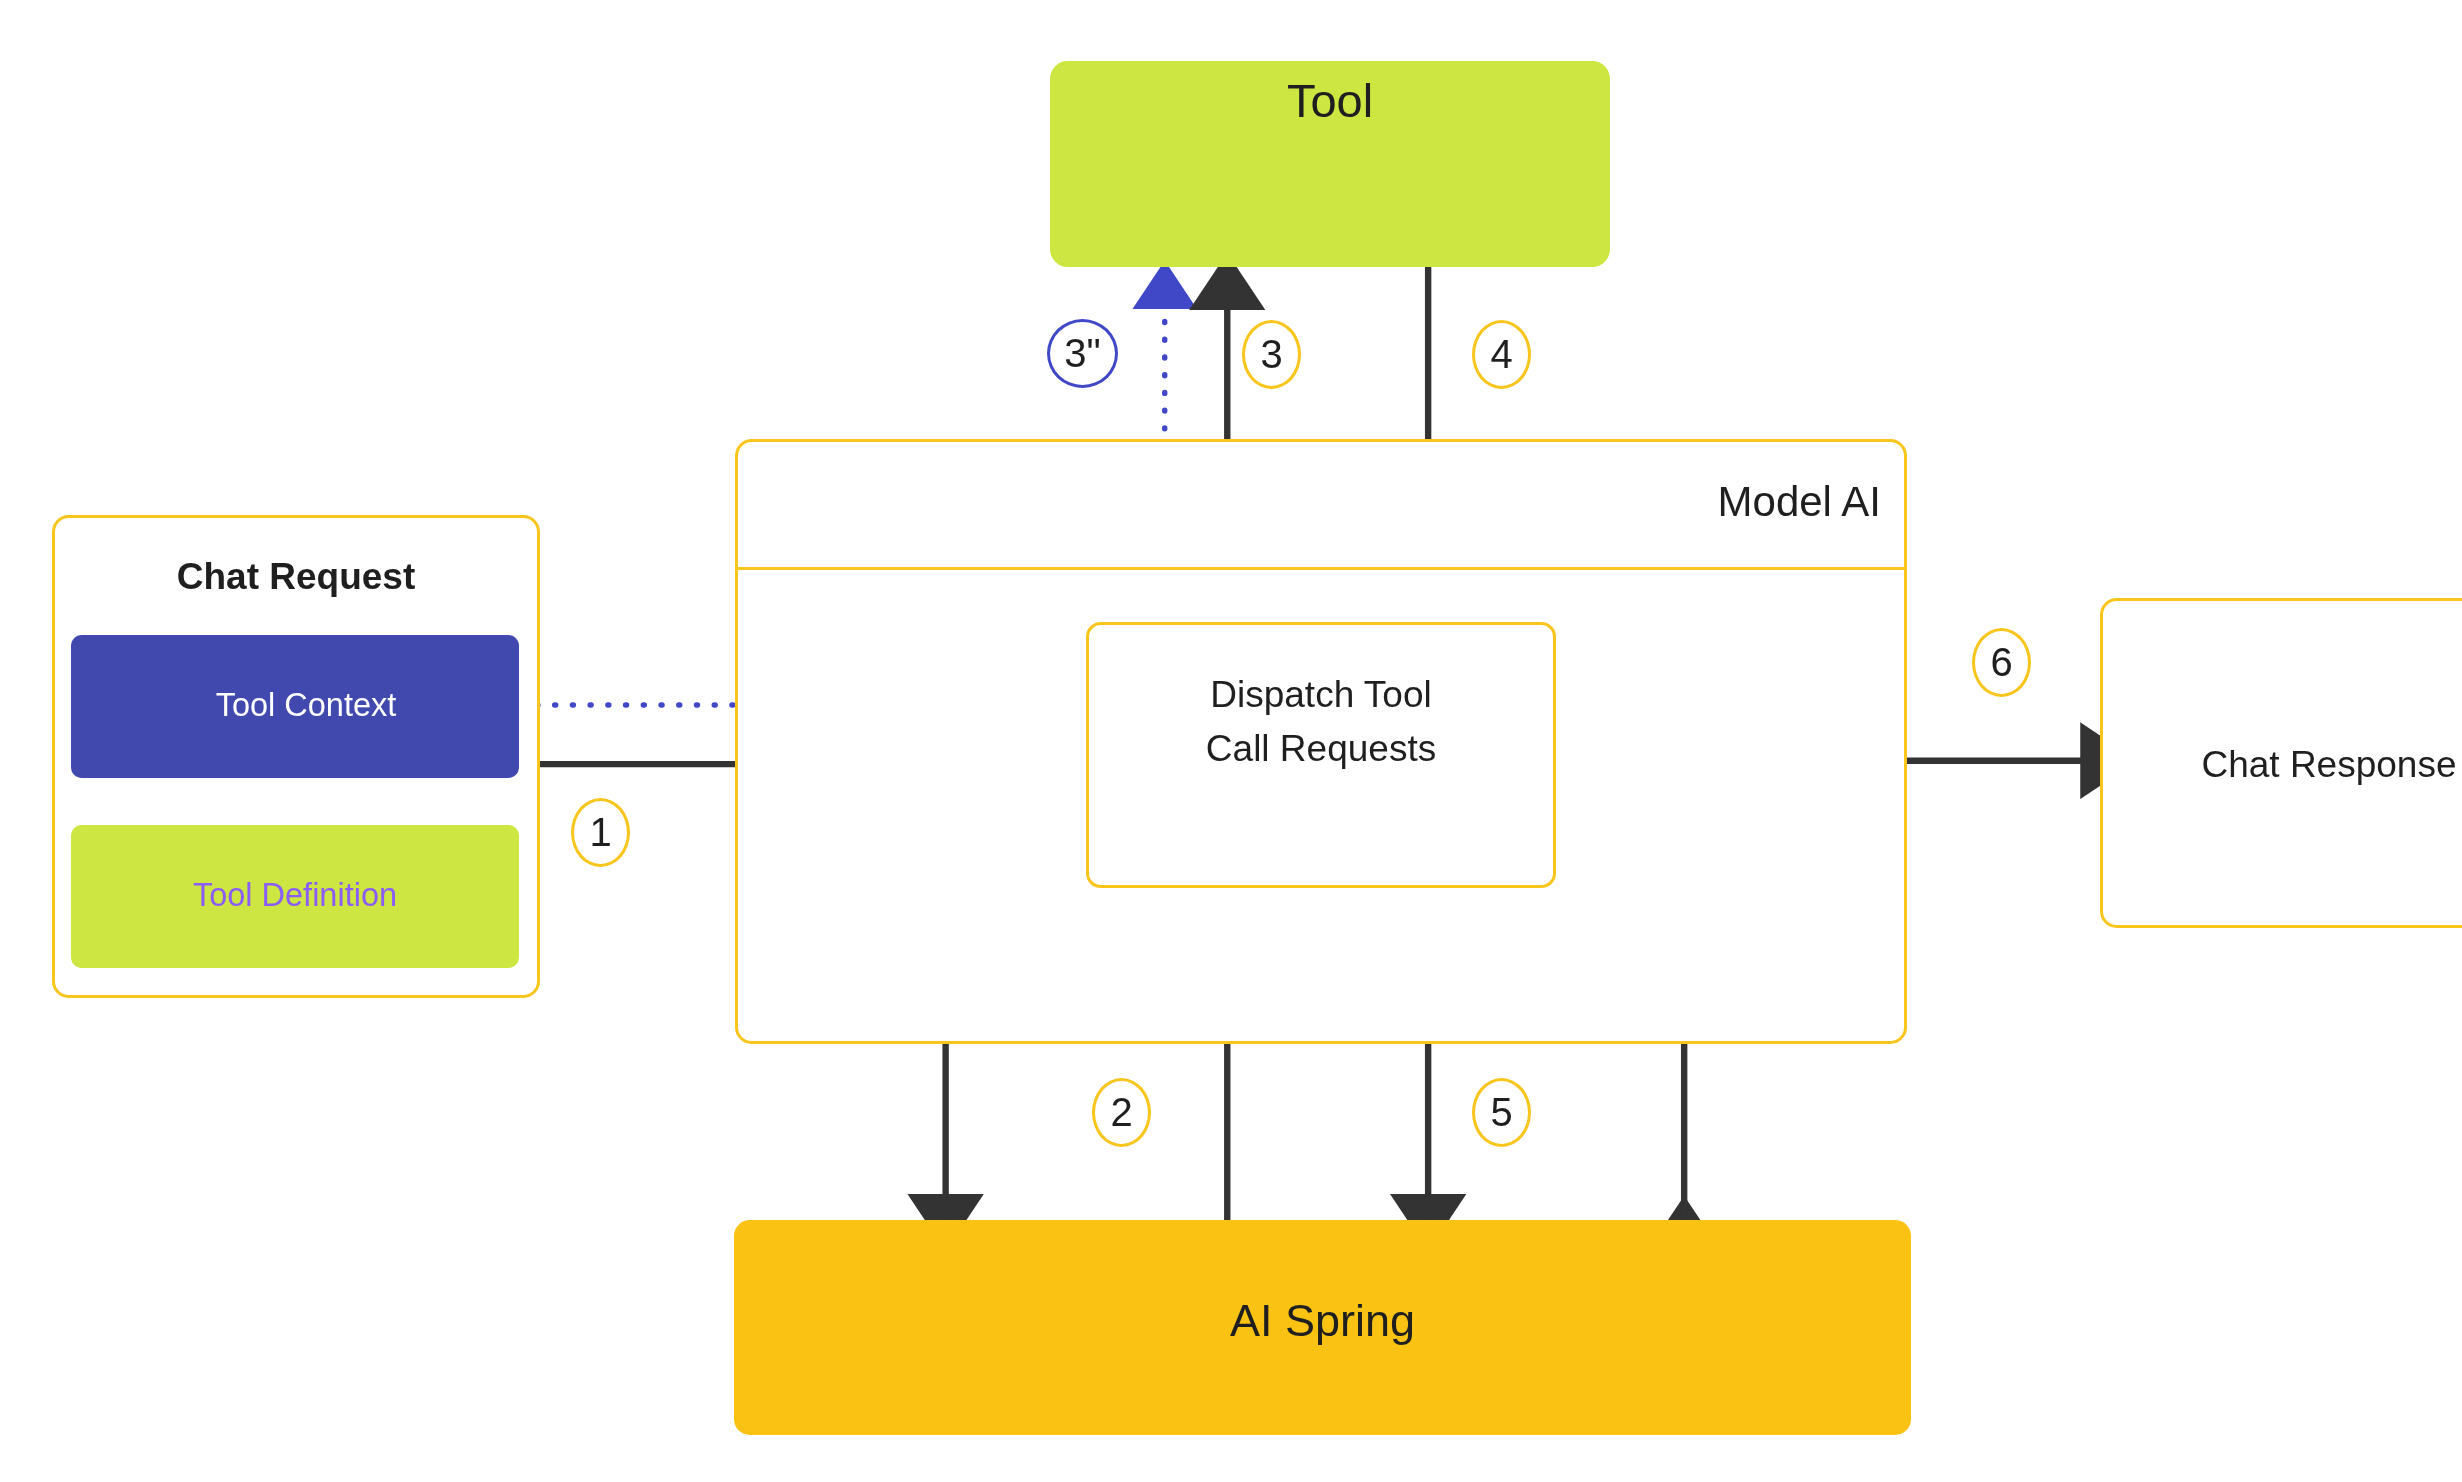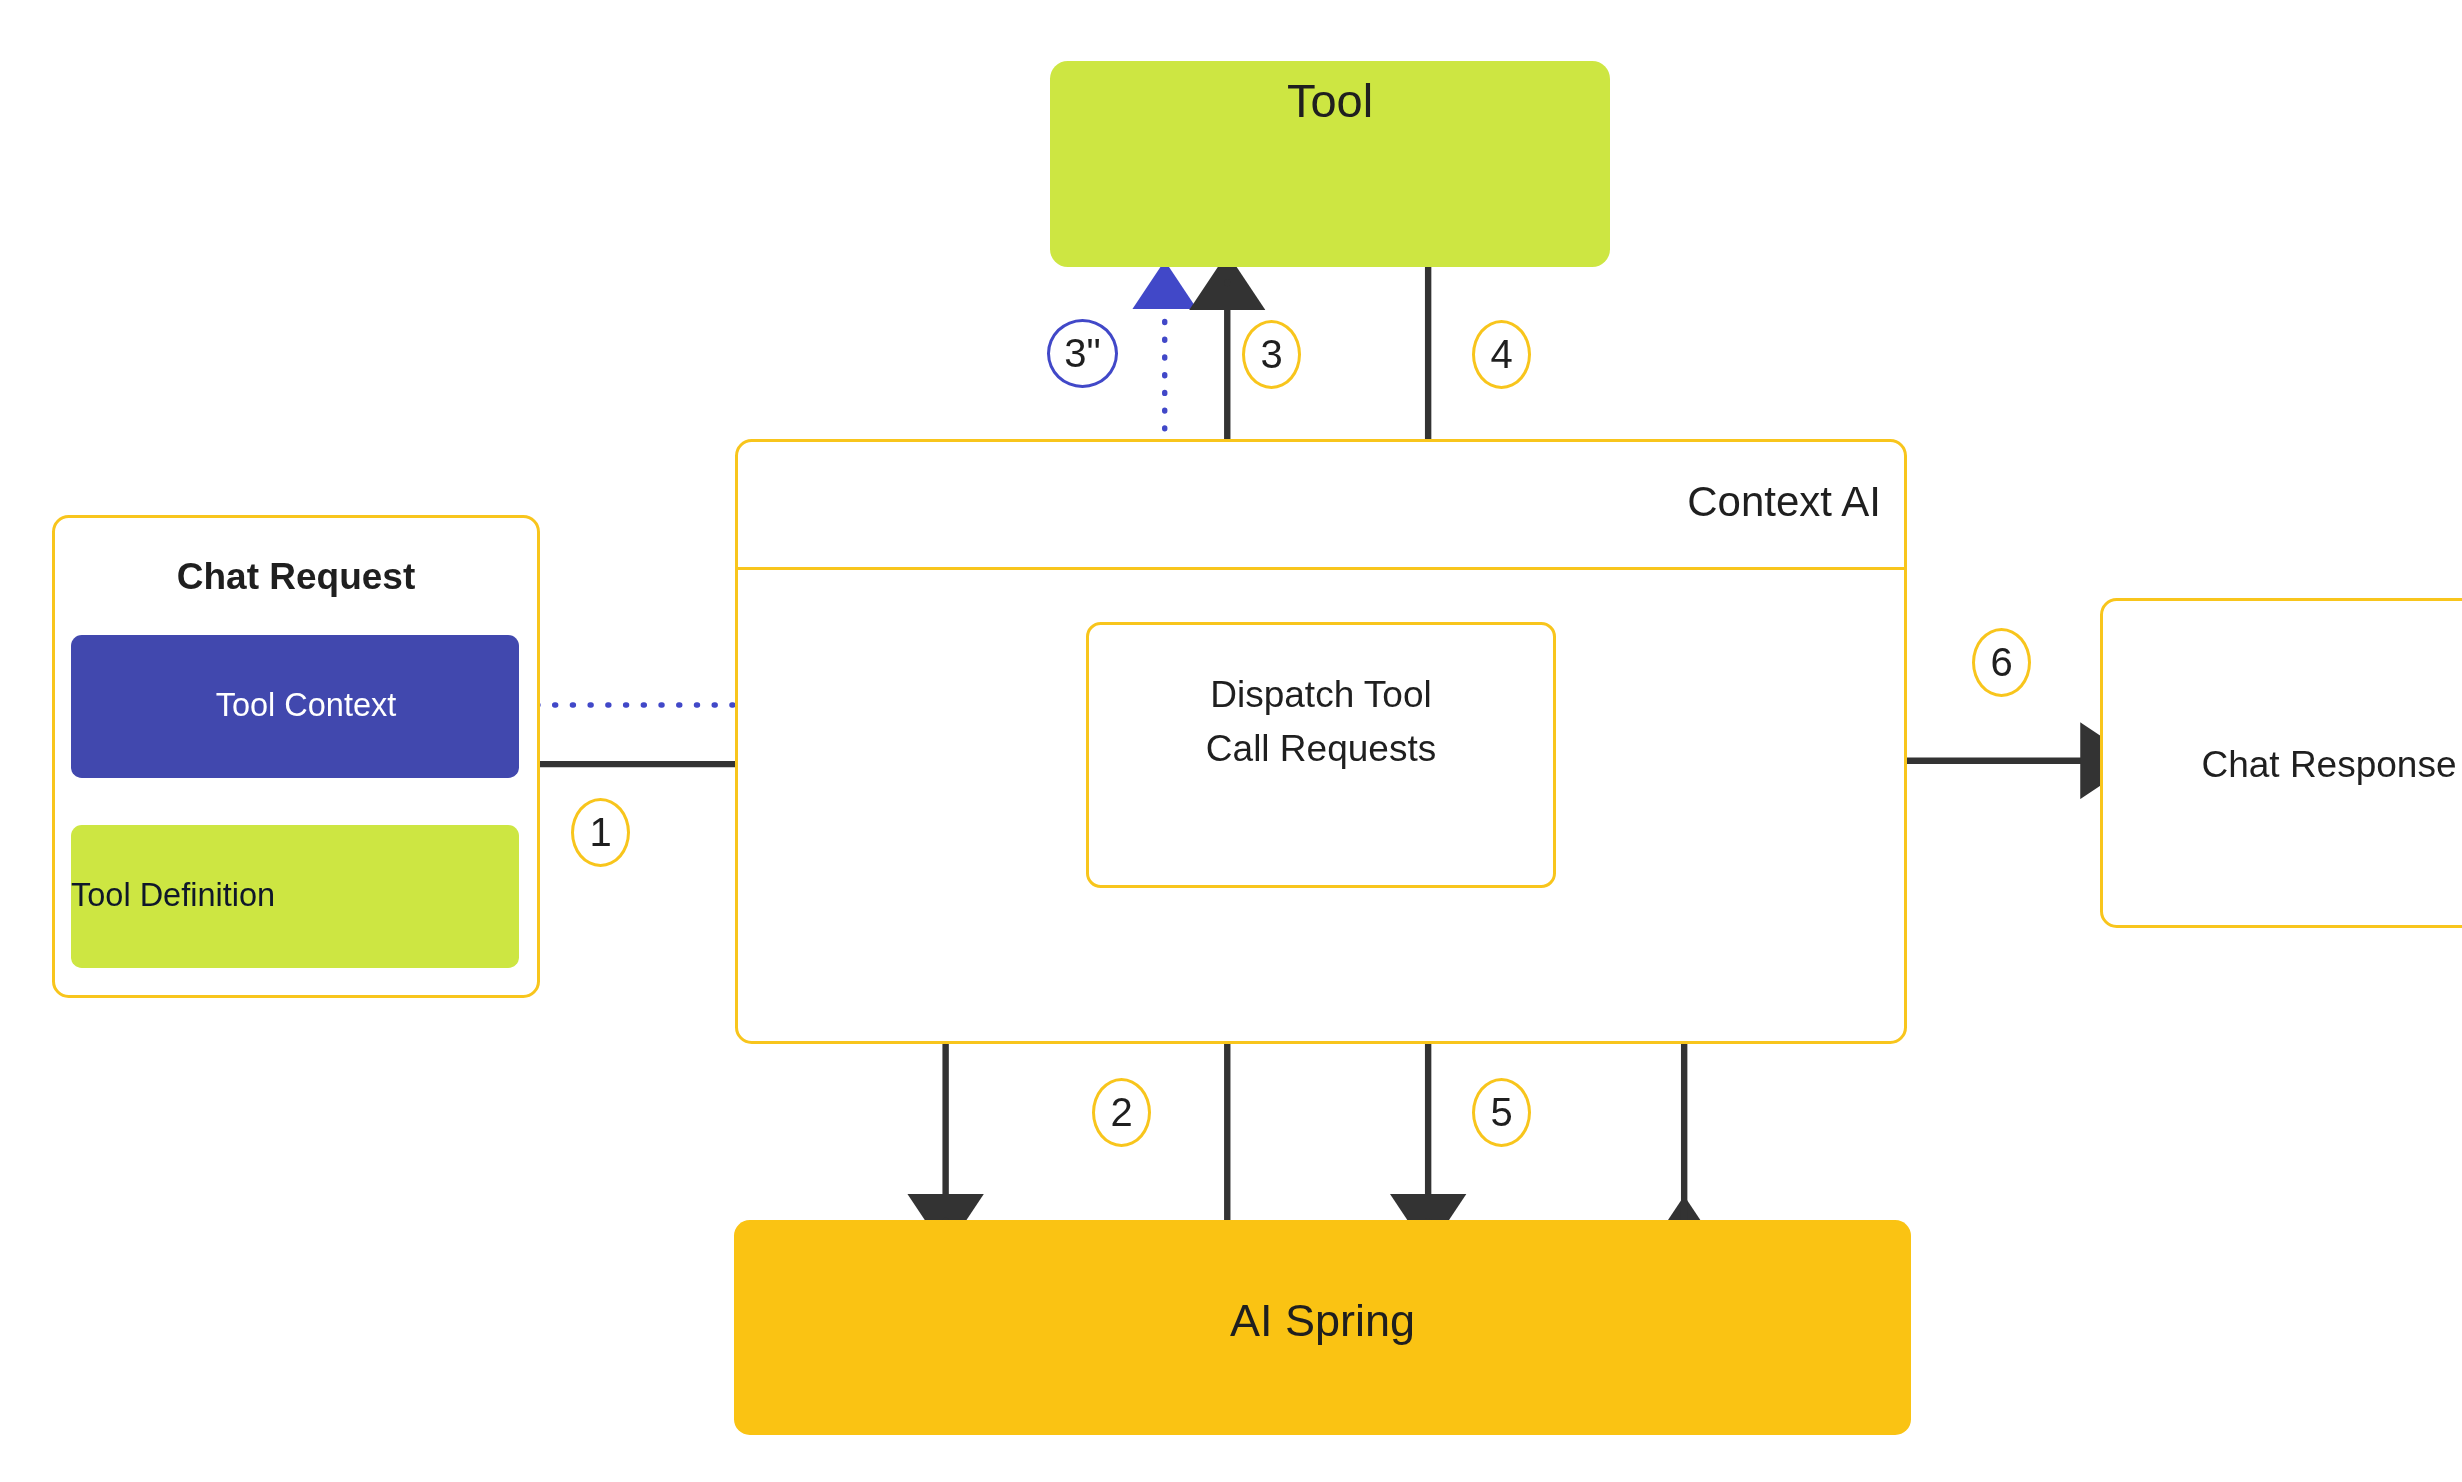--- a/index.html
+++ b/index.html
@@ -66,22 +66,22 @@
   }
   #toolctx-label{
     left:71px;top:687px;width:448px;text-align:center;
     font-size:32.5px;color:#ffffff;padding-left:11px;
   }
   #tooldef-box{
     left:71px;top:825px;width:448px;height:143px;
     background:#CDE642;border-radius:10.8px;
   }
   #tooldef-label{
-    left:71px;top:877px;width:448px;text-align:left;
-    font-size:32.5px;color:#0f172a;
+    left:71px;top:877px;width:448px;text-align:center;
+    font-size:32.5px;color:#8b5cf6;
   }
   
   #aimodel-box{
     left:734px;top:1220px;width:1177px;height:215px;
     background:#FAC313;border-radius:15.8px;
   }
   #aimodel-label{
     left:734px;top:1295px;width:1177px;text-align:center;font-size:45px;
   }
   
@@ -151,21 +151,21 @@
       <path d="M3420,2596 L3420,2530" fill="none" stroke="#333333" stroke-width="13" stroke-linecap="round" marker-end="url(#ahead)"></path>
       <path d="M3420,2540 L3420,1610 Q3420,1545 3485,1545 L4240,1545" fill="none" stroke="#333333" stroke-width="13" stroke-linecap="round" marker-end="url(#ahead)"></path>
     </g>
   </svg>
 
   <div class="box" id="tool-box"></div>
   <div class="lbl" id="tool-label">Tool</div>
 
   <div class="box rounded-outline" id="springai-box"></div>
   <div id="springai-divider"></div>
-  <div class="lbl" id="springai-label">Context AI</div>
+  <div class="lbl" id="springai-label">Model AI</div>
 
   <div class="box" id="dispatch-box"></div>
   <div class="lbl" id="dispatch-label">
     <div>Dispatch Tool</div>
     <div>Call Requests</div>
   </div>
 
   <div class="box rounded-outline" id="chatreq-box"></div>
   <div class="lbl" id="chatreq-title">Chat Request</div>
 

